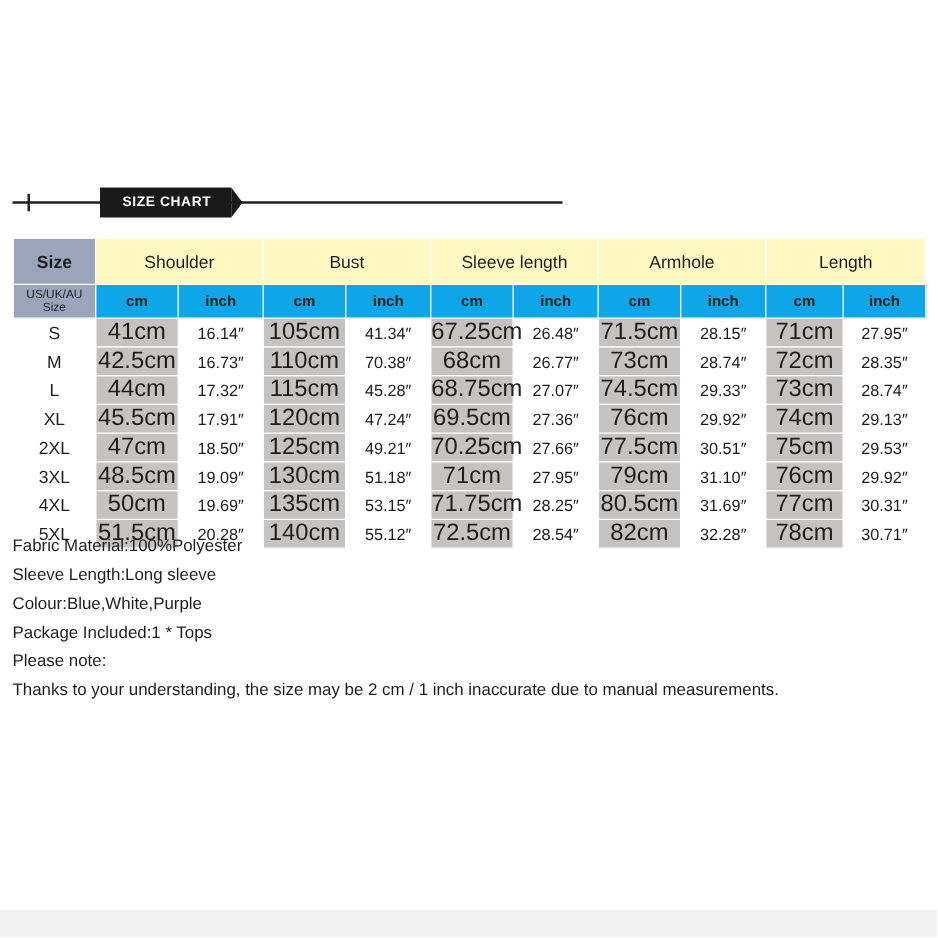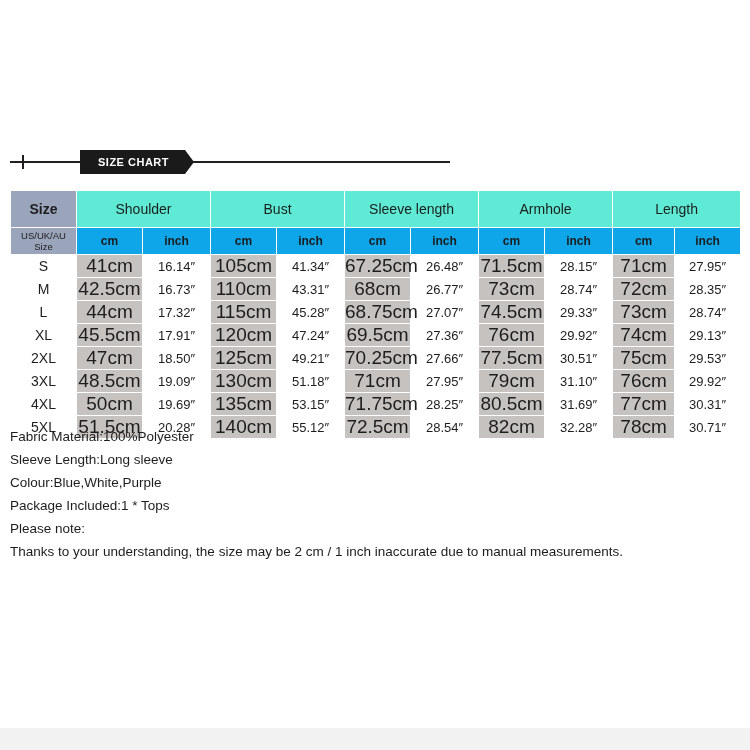--- a/index.html
+++ b/index.html
@@ -80,21 +80,21 @@
     table-layout: fixed;
   }
   table.size-table td, table.size-table th {
     border: 1px solid #ffffff;
     text-align: center;
     font-family: "Liberation Sans", sans-serif;
     color: #1d1d1d;
     padding: 0;
   }
   .hdr-group {
-    background: #5eead4;
+    background: #fef9c3;
     color: #1d1d1d;
     font-size: 14px;
     height: 36px;
     font-weight: 400;
   }
   .hdr-size {
     background: #9aa4ba;
     font-size: 14px;
     font-weight: 700;
     height: 36px;
@@ -218,21 +218,21 @@
           <td class="cm">71.5cm</td>
           <td class="inch">28.15″</td>
           <td class="cm">71cm</td>
           <td class="inch">27.95″</td>
         </tr>
         <tr>
           <td class="sizecol">M</td>
           <td class="cm">42.5cm</td>
           <td class="inch">16.73″</td>
           <td class="cm">110cm</td>
-          <td class="inch">43.31″</td>
+          <td class="inch">70.38″</td>
           <td class="cm">68cm</td>
           <td class="inch">26.77″</td>
           <td class="cm">73cm</td>
           <td class="inch">28.74″</td>
           <td class="cm">72cm</td>
           <td class="inch">28.35″</td>
         </tr>
         <tr>
           <td class="sizecol">L</td>
           <td class="cm">44cm</td>

